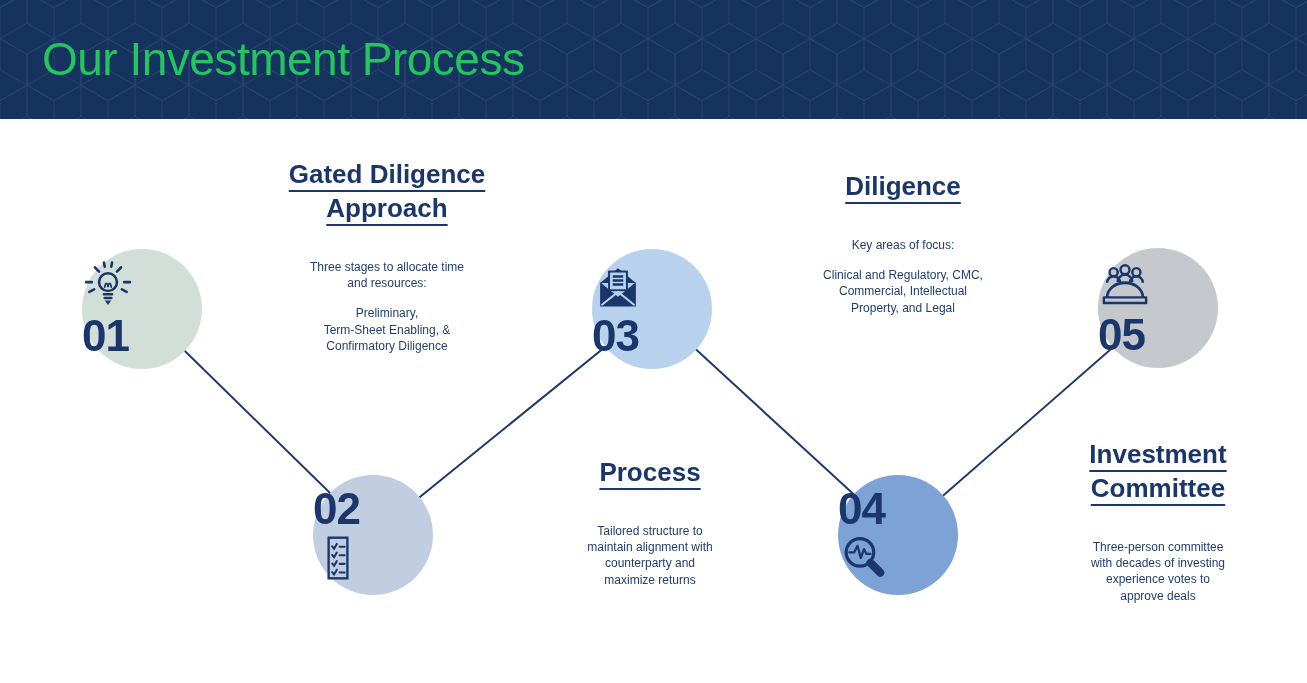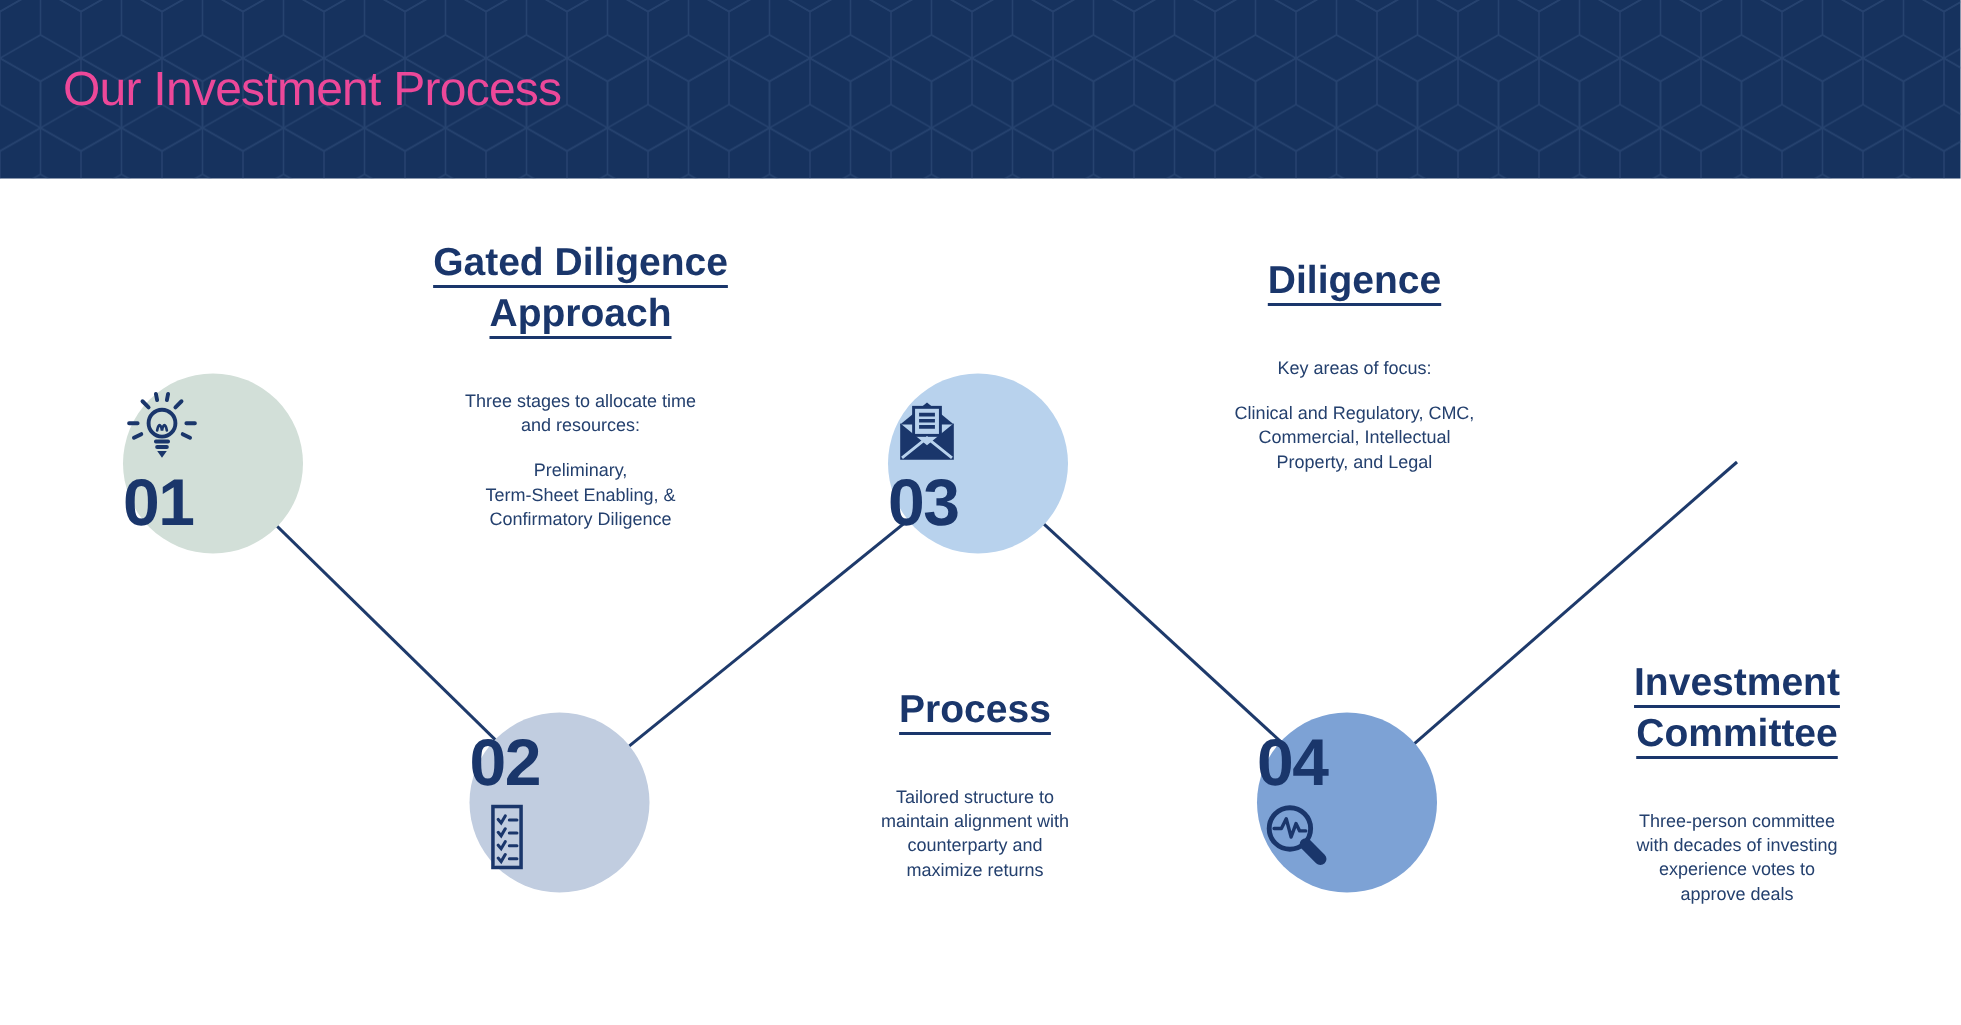--- a/index.html
+++ b/index.html
@@ -7,21 +7,21 @@
     width:1307px;height:683px;position:relative;overflow:hidden;
     background:#ffffff;font-family:"Liberation Sans",sans-serif;
   }
   .header{
     position:absolute;top:0;left:0;width:1307px;height:119px;
     background:#16325e;overflow:hidden;
   }
   .header .pattern{position:absolute;top:0;left:0;}
   .title{
     position:absolute;left:42px;top:50%;transform:translateY(-52%);
-    margin:0;color:#ec4899;font-size:32px;font-weight:400;letter-spacing:-0.5px;
+    margin:0;color:#22c55e;font-size:46px;font-weight:400;letter-spacing:-0.5px;
     white-space:nowrap;
   }
   .diagram{position:absolute;top:119px;left:0;width:1307px;height:564px;}
   .connectors{position:absolute;top:0;left:0;}
   .circle{
     position:absolute;width:120px;height:120px;border-radius:50%;
     display:flex;flex-direction:column;justify-content:center;
     gap:1px;
   }
   .c1{left:82px;top:130px;background:#d2dfd8;}
@@ -128,20 +128,35 @@
       <span class="num">04</span>
       <span class="icon">
         <svg width="52" height="52" viewBox="0 0 64 64" fill="none" stroke="#1a366b" stroke-linecap="round">
           <circle cx="27" cy="25" r="17" stroke-width="4"></circle>
           <path d="M14 25 H20 L24 17 L28 32 L32 21 L35 27 H40" stroke-width="2.8" stroke-linejoin="round"></path>
           <path d="M40 38 L52 50" stroke-width="10"></path>
         </svg>
       </span>
     </div>
 
+    <div class="circle c5">
+      <span class="icon">
+        <svg width="54" height="52" viewBox="0 0 64 64" fill="none" stroke="#1a366b" stroke-width="3" stroke-linejoin="round">
+          <circle cx="18" cy="15" r="5"></circle>
+          <circle cx="32" cy="12" r="5.5"></circle>
+          <circle cx="46" cy="15" r="5"></circle>
+          <path d="M10 28 a8 8 0 0 1 16 0"></path>
+          <path d="M23 27 a9 9 0 0 1 18 0"></path>
+          <path d="M38 28 a8 8 0 0 1 16 0"></path>
+          <path d="M10 46 A22 18 0 0 1 54 46" stroke-width="3.4"></path>
+          <path d="M6 46 H58 V53 H6 Z" stroke-width="3"></path>
+        </svg>
+      </span>
+      <span class="num">05</span>
+    </div>
 
 
     <div class="tb tb2">
       <h3 class="hd">Gated Diligence
 Approach</h3>
       <p>Three stages to allocate time
 and resources:</p>
       <p>Preliminary,
 Term-Sheet Enabling, &amp;
 Confirmatory Diligence</p>

